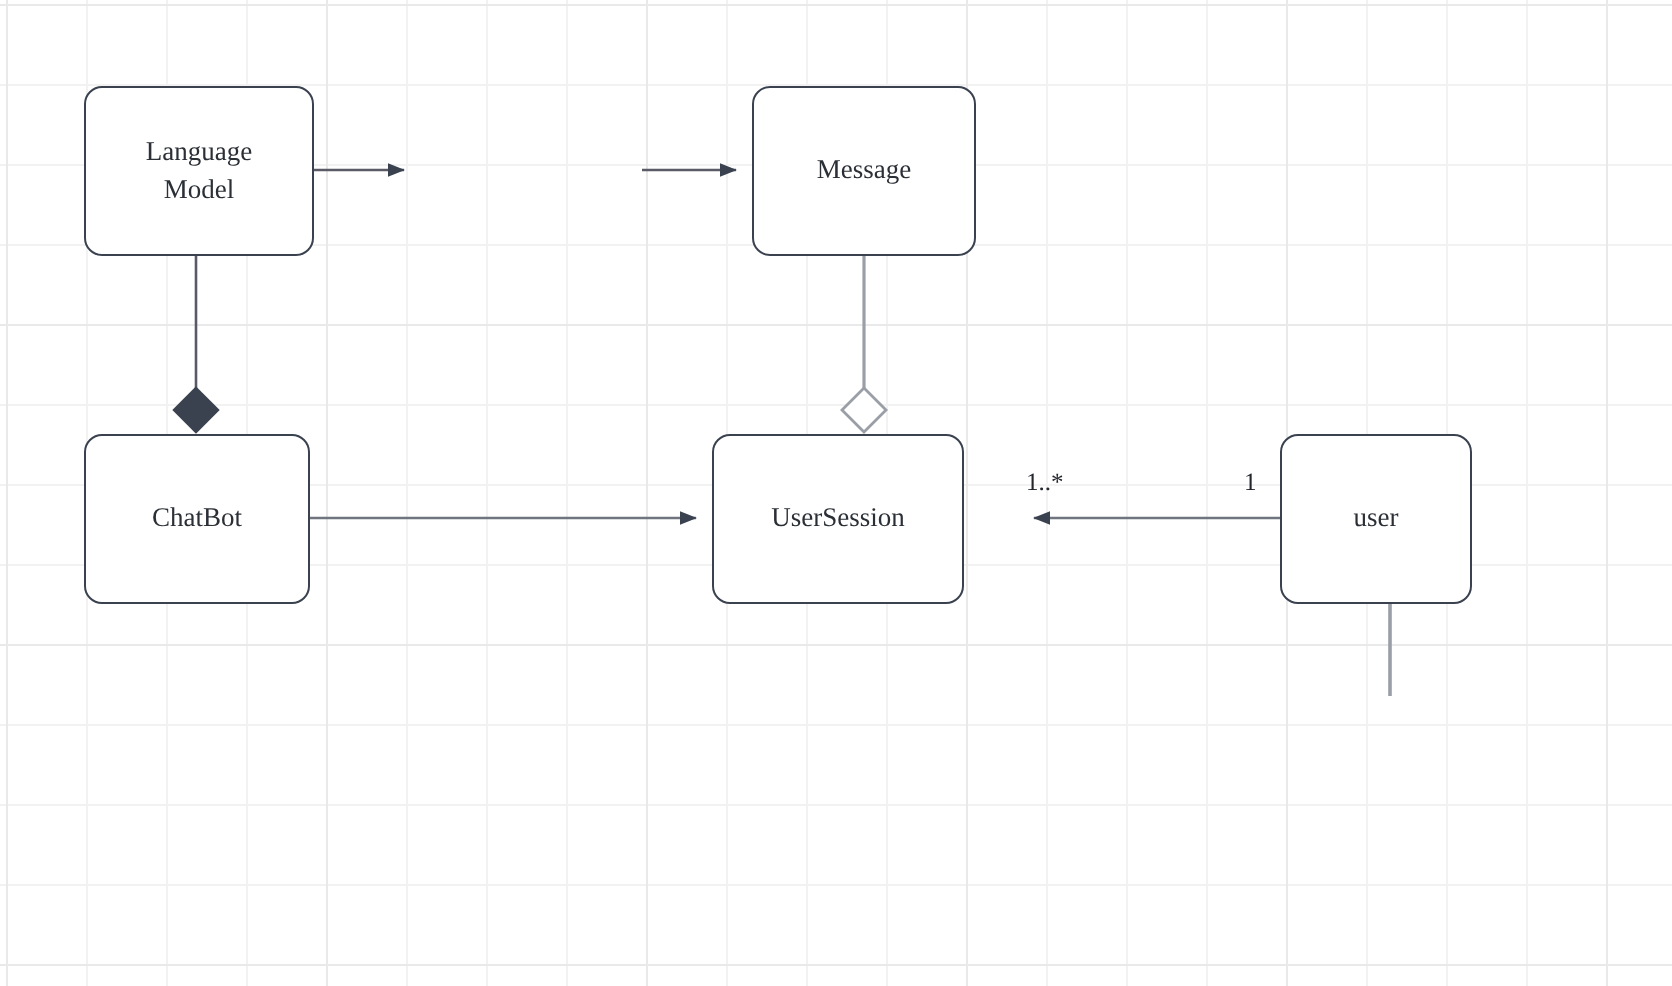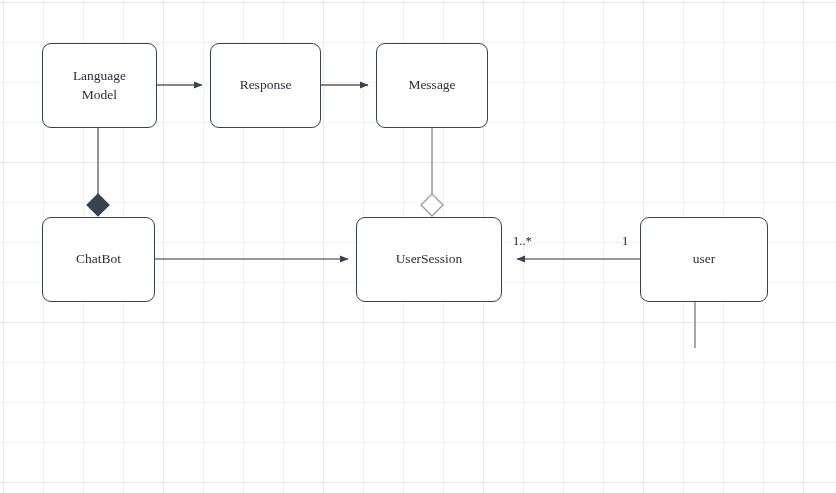--- a/index.html
+++ b/index.html
@@ -104,37 +104,34 @@
     <g>
       <line x1="695" y1="302" x2="695" y2="348" stroke="#9a9ea6" stroke-width="1.8"></line>
     </g>
   </svg>
 
   <div class="node" style="left:42px; top:43px; width:115px; height:85px;">
     <span class="node-label">Language
 Model</span>
   </div>
 
-  <div class="node" style="left:210px; top:43px; width:111px; height:85px;">
-    <span class="node-label">Response</span>
-  </div>
 
   <div class="node" style="left:42px; top:217px; width:113px; height:85px;">
     <span class="node-label">ChatBot</span>
   </div>
 
   <div class="node" style="left:376px; top:43px; width:112px; height:85px;">
     <span class="node-label">Message</span>
   </div>
 
-  <div class="node" style="left:356px; top:217px; width:146px; height:85px;">
+  <div class="node" style="left:356px; top:217px; width:126px; height:85px;">
     <span class="node-label">UserSession</span>
   </div>
 
-  <div class="node" style="left:640px; top:217px; width:128px; height:85px;">
+  <div class="node" style="left:640px; top:217px; width:96px; height:85px;">
     <span class="node-label">user</span>
   </div>
 
 
   <span class="mult" style="left:513px; top:234px;">1..*</span>
 
   <span class="mult" style="left:622px; top:234px;">1</span>
 
 </div>
 

